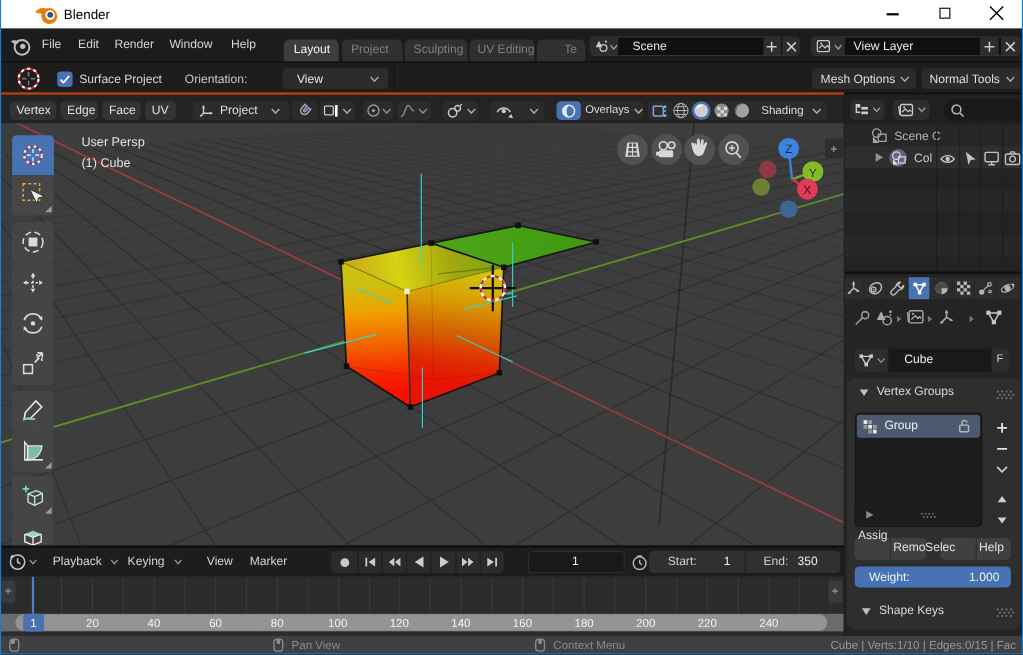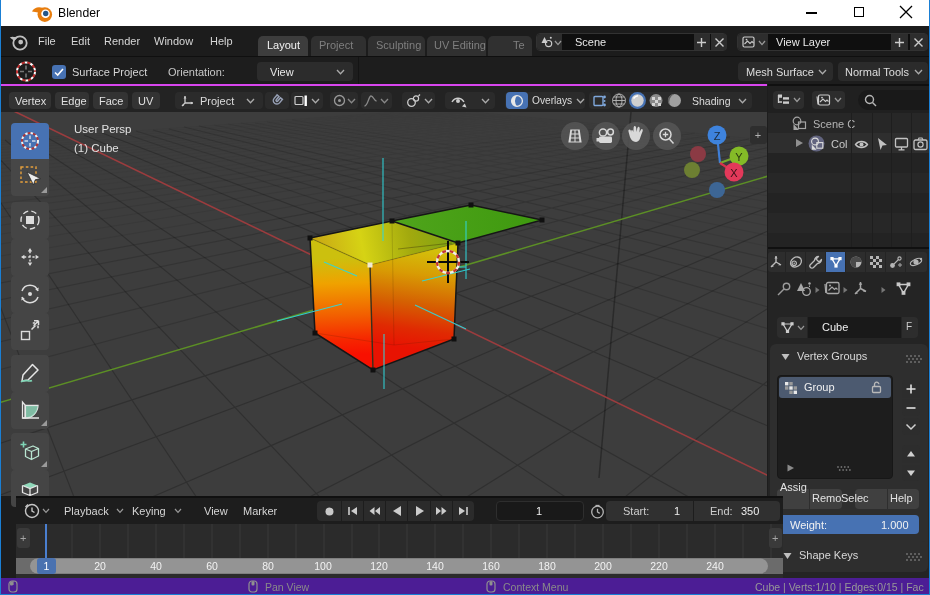--- a/index.html
+++ b/index.html
@@ -104,32 +104,32 @@
       </svg>
   <div class="txt abs" style="left:72px;top:9px">Surface Project</div>
   <div class="txt abs" style="left:168px;top:9px;color:#c8c8c8">Orientation:</div>
   <div class="abs btn" style="left:257px;top:5px;width:96px;height:19px;background:#2c2c2c"></div>
   <div class="txt abs" style="left:270px;top:9px;color:#e8e8e8">View</div>
   <svg class="abs" style="left:336px;top:12px" width="9" height="6" viewBox="0 0 9 6">
         <path d="M1 1 L4.5 4.8 L8 1" stroke="#aaa" stroke-width="1.3" fill="none"></path>
       </svg>
   <div class="abs" style="left:358px;top:0;width:1px;height:28px;background:#141414"></div>
   <div class="abs btn" style="left:738px;top:5px;width:95px;height:19px"></div>
-  <div class="txt abs" style="left:746px;top:9px;color:#dedede">Mesh Surface</div>
+  <div class="txt abs" style="left:746px;top:9px;color:#dedede">Mesh Options</div>
   <svg class="abs" style="left:818px;top:12px" width="9" height="6" viewBox="0 0 9 6">
         <path d="M1 1 L4.5 4.8 L8 1" stroke="#aaa" stroke-width="1.3" fill="none"></path>
       </svg>
   <div class="abs btn" style="left:838px;top:5px;width:90px;height:19px"></div>
   <div class="txt abs" style="left:845px;top:9px;color:#dedede">Normal Tools</div>
   <svg class="abs" style="left:914px;top:12px" width="9" height="6" viewBox="0 0 9 6">
         <path d="M1 1 L4.5 4.8 L8 1" stroke="#aaa" stroke-width="1.3" fill="none"></path>
       </svg>
 </div>
 
-<div class="abs" style="left:0;top:84px;width:767px;height:28px;background:#232323;border-top:2px solid #d946ef">
+<div class="abs" style="left:0;top:84px;width:767px;height:28px;background:#232323;border-top:2px solid #c2410c">
   <div class="abs btn" style="left:9px;top:6px;width:42px;height:17px;background:#333"></div>
   <div class="txt abs" style="left:15px;top:9px;color:#e0e0e0">Vertex</div>
   <div class="abs btn" style="left:55px;top:6px;width:34px;height:17px;background:#333"></div>
   <div class="txt abs" style="left:61px;top:9px;color:#e0e0e0">Edge</div>
   <div class="abs btn" style="left:93px;top:6px;width:35px;height:17px;background:#333"></div>
   <div class="txt abs" style="left:99px;top:9px;color:#e0e0e0">Face</div>
   <div class="abs btn" style="left:132px;top:6px;width:28px;height:17px;background:#333"></div>
   <div class="txt abs" style="left:138px;top:9px;color:#e0e0e0">UV</div>
 
   <div class="abs btn" style="left:175px;top:6px;width:88px;height:17px"></div>
@@ -717,21 +717,21 @@
           <circle cx="12" cy="5" r="1"></circle>
           <circle cx="16" cy="5" r="1"></circle>
           <circle cx="2" cy="8" r="1"></circle>
           <circle cx="6" cy="8" r="1"></circle>
           <circle cx="10" cy="8" r="1"></circle>
           <circle cx="14" cy="8" r="1"></circle>
         </g>
       </svg>
 </div>
 
-<div class="abs" style="left:16px;top:496px;width:767px;height:72px;background:#1d1d1d;border-top:2px solid #101010">
+<div class="abs" style="left:0;top:496px;width:767px;height:72px;background:#1d1d1d;border-top:2px solid #101010">
   <svg class="abs" style="left:8px;top:5px" width="16" height="16" viewBox="0 0 16 16">
         <circle cx="8" cy="8" r="6.5" fill="none" stroke="#c5c5c5" stroke-width="1.4"></circle>
         <path d="M8 4.5 V8 L10.5 9.5" stroke="#c5c5c5" stroke-width="1.4" fill="none"></path>
         <path d="M4 1.5 L1.5 4" stroke="#c5c5c5" stroke-width="1.4"></path>
       </svg>
   <svg class="abs" style="left:26px;top:10px" width="8" height="6" viewBox="0 0 8 6">
         <path d="M1 1 L4 4.4 L7 1" stroke="#999" stroke-width="1.2" fill="none"></path>
       </svg>
   <div class="txt abs" style="left:48px;top:7px;color:#d5d5d5">Playback</div>
   <svg class="abs" style="left:100px;top:10px" width="8" height="6" viewBox="0 0 8 6">
@@ -814,21 +814,21 @@
       <rect x="21" y="34" width="19" height="16" rx="3" fill="#4a72b0"></rect>
       <text x="30.5" y="46" font-family="Liberation Sans" font-size="10.5" fill="#fff" text-anchor="middle">1</text>
     </svg>
     <div class="abs" style="left:1px;top:4px;width:13px;height:20px;background:#3a3a3a;border-radius:3px"></div>
     <div class="abs" style="left:4px;top:8px;color:#a5a5a5;font-size:11px">+</div>
     <div class="abs" style="left:753px;top:4px;width:13px;height:20px;background:#3a3a3a;border-radius:3px"></div>
     <div class="abs" style="left:756px;top:8px;color:#a5a5a5;font-size:11px">+</div>
   </div>
 </div>
 
-<div class="abs" style="left:0;top:578px;width:930px;height:17px;background:#4c1d95">
+<div class="abs" style="left:0;top:578px;width:930px;height:17px;background:#404040">
   <svg class="abs" style="left:8px;top:2px" width="10" height="13" viewBox="0 0 10 13">
         <rect x="1" y="1" width="8" height="11" rx="3" fill="none" stroke="#909090" stroke-width="1.2"></rect>
         <path d="M5 1 V5" stroke="#909090" stroke-width="1.2"></path>
         <rect x="2" y="1.5" width="3" height="4" rx="1" fill="#909090"></rect>
       </svg>
   <svg class="abs" style="left:248px;top:2px" width="10" height="13" viewBox="0 0 10 13">
         <rect x="1" y="1" width="8" height="11" rx="3" fill="none" stroke="#909090" stroke-width="1.2"></rect>
         <path d="M5 1 V5" stroke="#909090" stroke-width="1.2"></path>
         <rect x="3.5" y="1.5" width="3" height="4" rx="1" fill="#909090"></rect>
       </svg>

